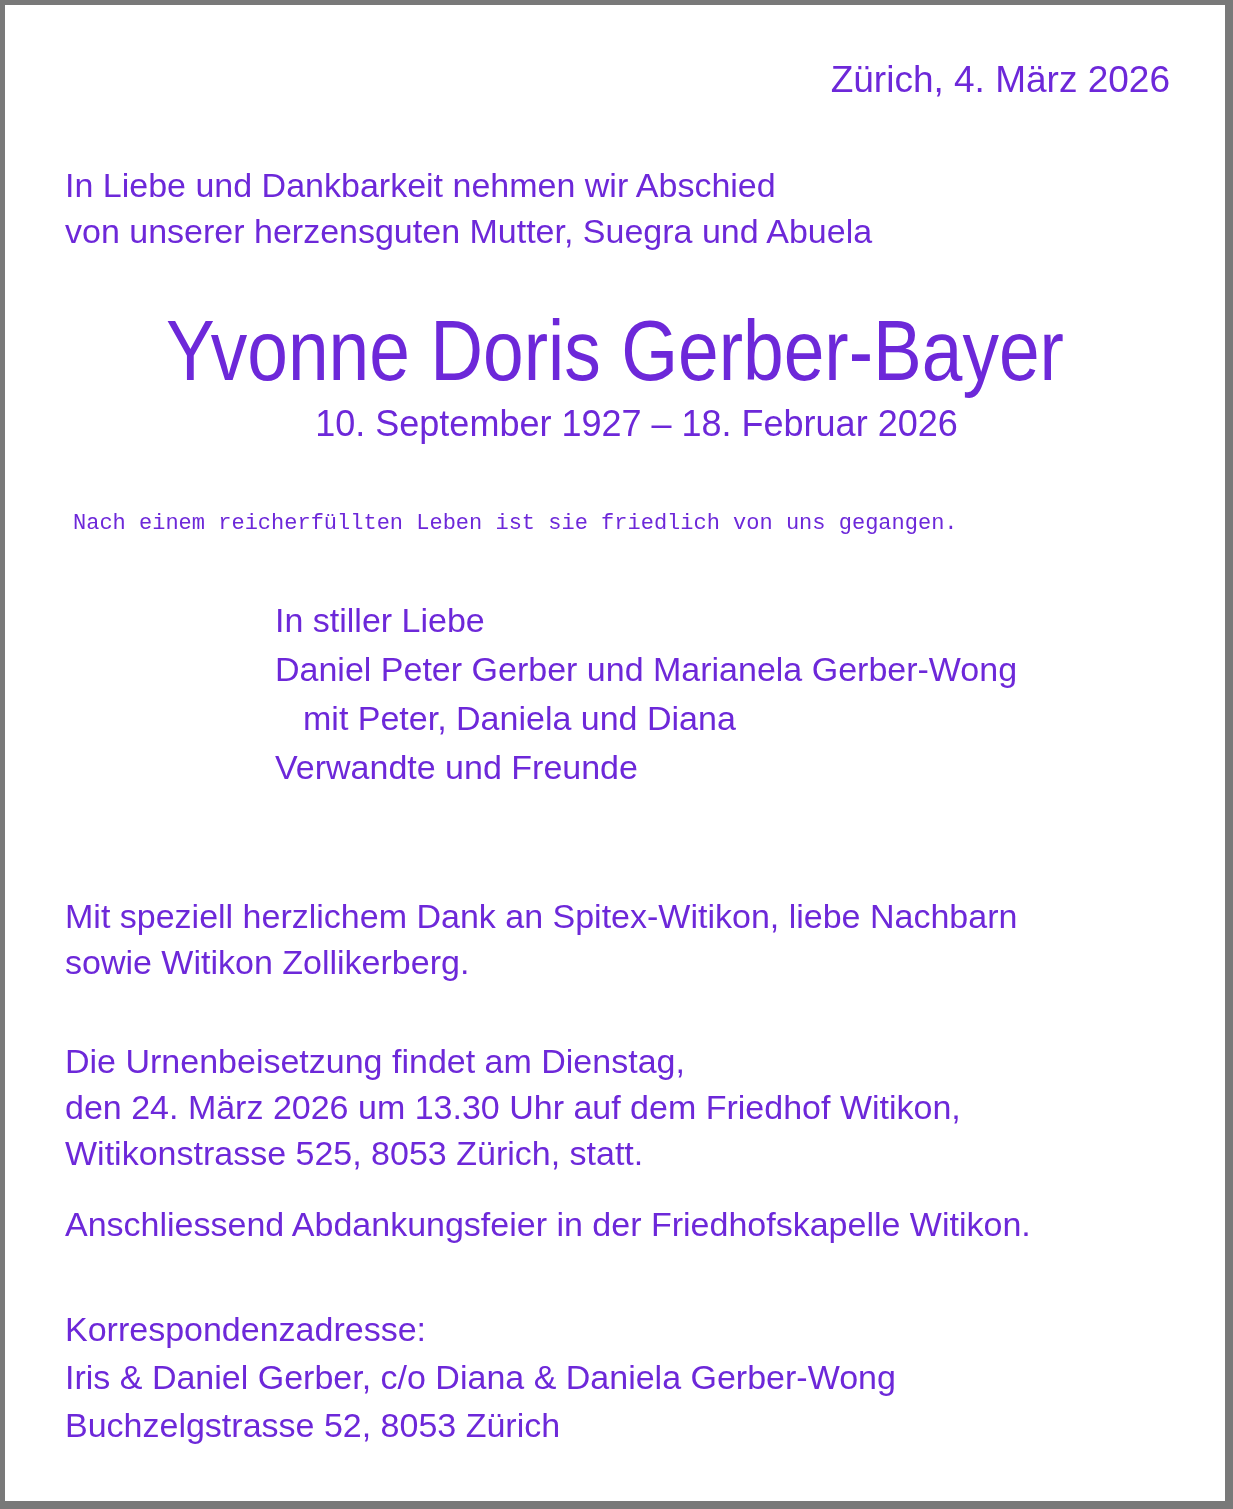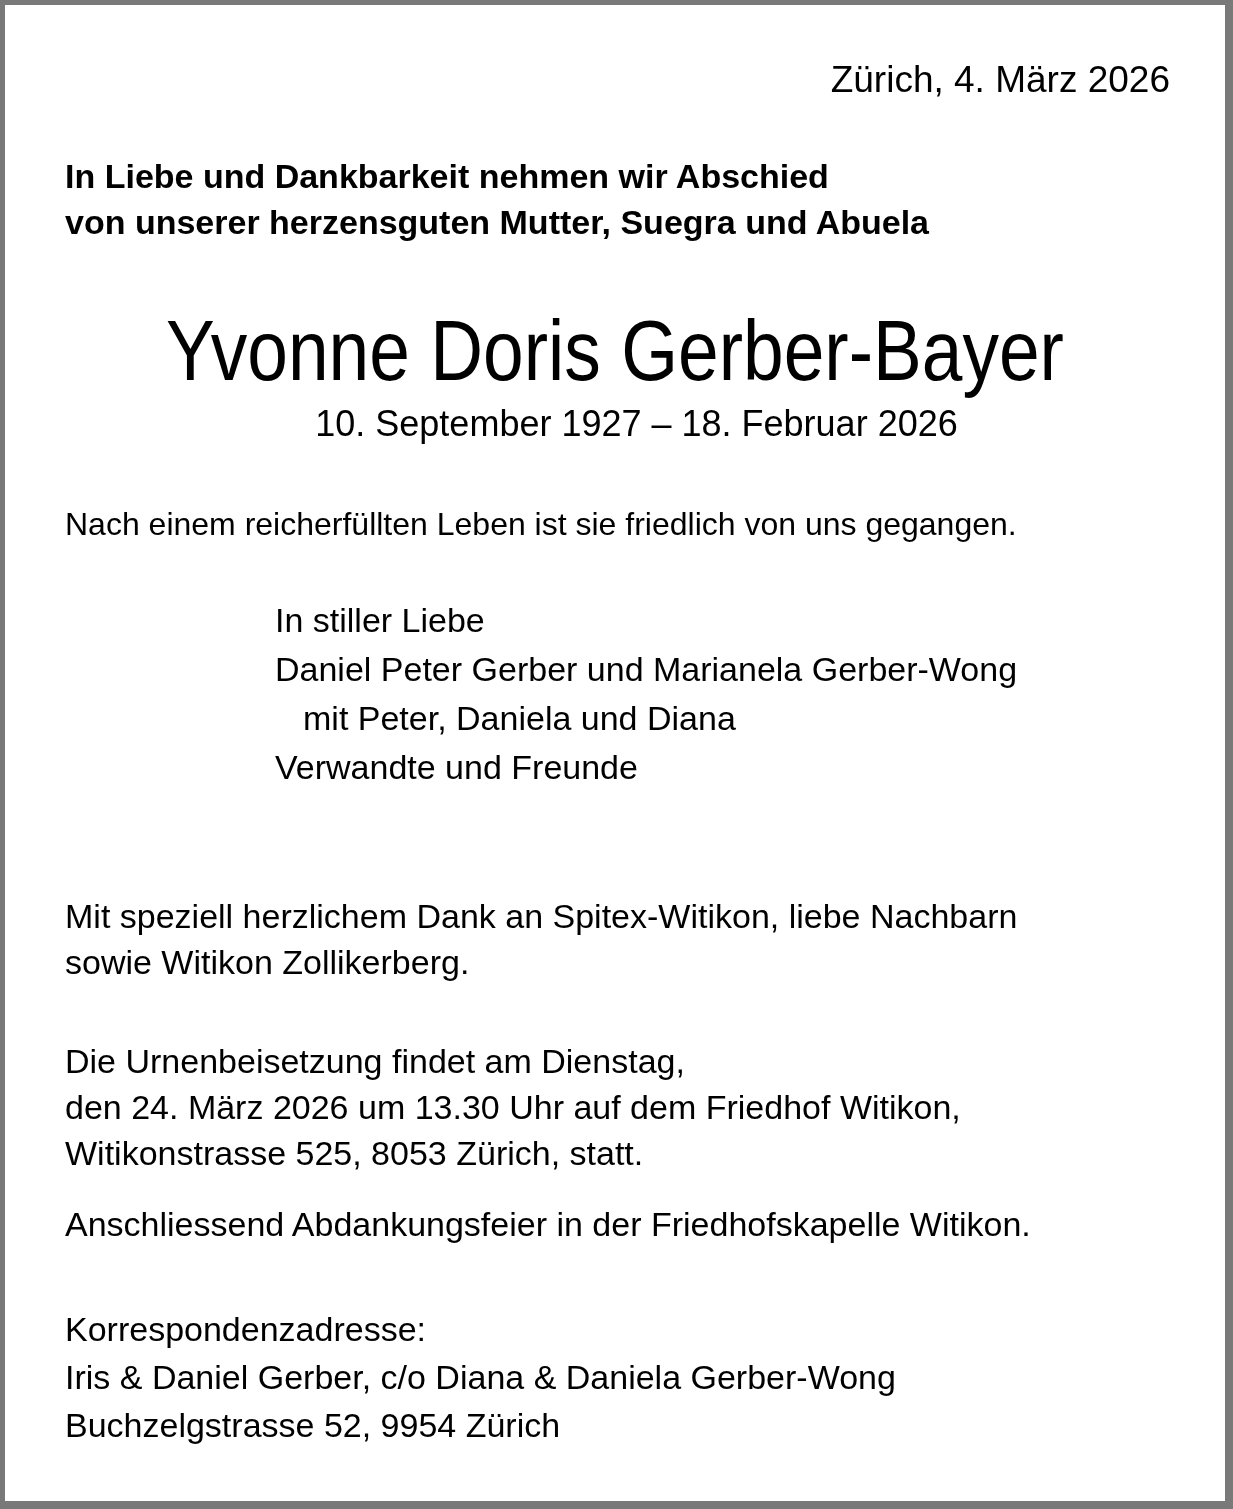--- a/index.html
+++ b/index.html
@@ -11,41 +11,40 @@
   .sheet {
     position: relative;
     width: 1233px;
     height: 1509px;
     box-sizing: border-box;
     background: #ffffff;
     border-style: solid;
     border-color: #797979;
     border-width: 5px 8px 8px 5px;
     font-family: "Liberation Sans", "DejaVu Sans", sans-serif;
-    color: #000000;
+    color: #6d28d9;
     font-weight: 400;
     overflow: hidden;
   }
   .line { white-space: nowrap; }
 
   .dateline {
     position: absolute;
     top: 52px;
     right: 55px;
     font-size: 37px;
     line-height: 46px;
     text-align: right;
   }
   .intro {
     position: absolute;
-    top: 148px;
+    top: 157px;
     left: 60px;
     font-size: 34px;
     line-height: 46px;
-    font-weight: bold;
   }
   .deceased-name {
     position: absolute;
     top: 300px;
     left: 0;
     right: 0;
     margin: 0;
     font-size: 86px;
     line-height: 90px;
     font-weight: 400;
@@ -60,23 +59,24 @@
     left: 0;
     right: 0;
     font-size: 36px;
     line-height: 46px;
     text-align: center;
     padding-left: 43px;
   }
   .lead {
     position: absolute;
     top: 496px;
-    left: 60px;
-    font-size: 32px;
+    left: 68px;
+    font-size: 22px;
     line-height: 46px;
+    font-family: Liberation Mono, monospace;
   }
   .mourners {
     position: absolute;
     top: 591px;
     left: 270px;
     font-size: 34px;
     line-height: 49px;
   }
   .mourners .indented { padding-left: 28px; }
   .thanks {
@@ -142,16 +142,16 @@
     <div class="line">Die Urnenbeisetzung findet am Dienstag,</div>
     <div class="line">den 24. März 2026 um 13.30 Uhr auf dem Friedhof Witikon,</div>
     <div class="line">Witikonstrasse 525, 8053 Zürich, statt.</div>
   </div>
 
   <div class="service line">Anschliessend Abdankungsfeier in der Friedhofskapelle Witikon.</div>
 
   <div class="correspondence">
     <div class="line">Korrespondenzadresse:</div>
     <div class="line">Iris &amp; Daniel Gerber, c/o Diana &amp; Daniela Gerber-Wong</div>
-    <div class="line">Buchzelgstrasse 52, 9954 Zürich</div>
+    <div class="line">Buchzelgstrasse 52, 8053 Zürich</div>
   </div>
 
 </div>
 
 </body></html>

